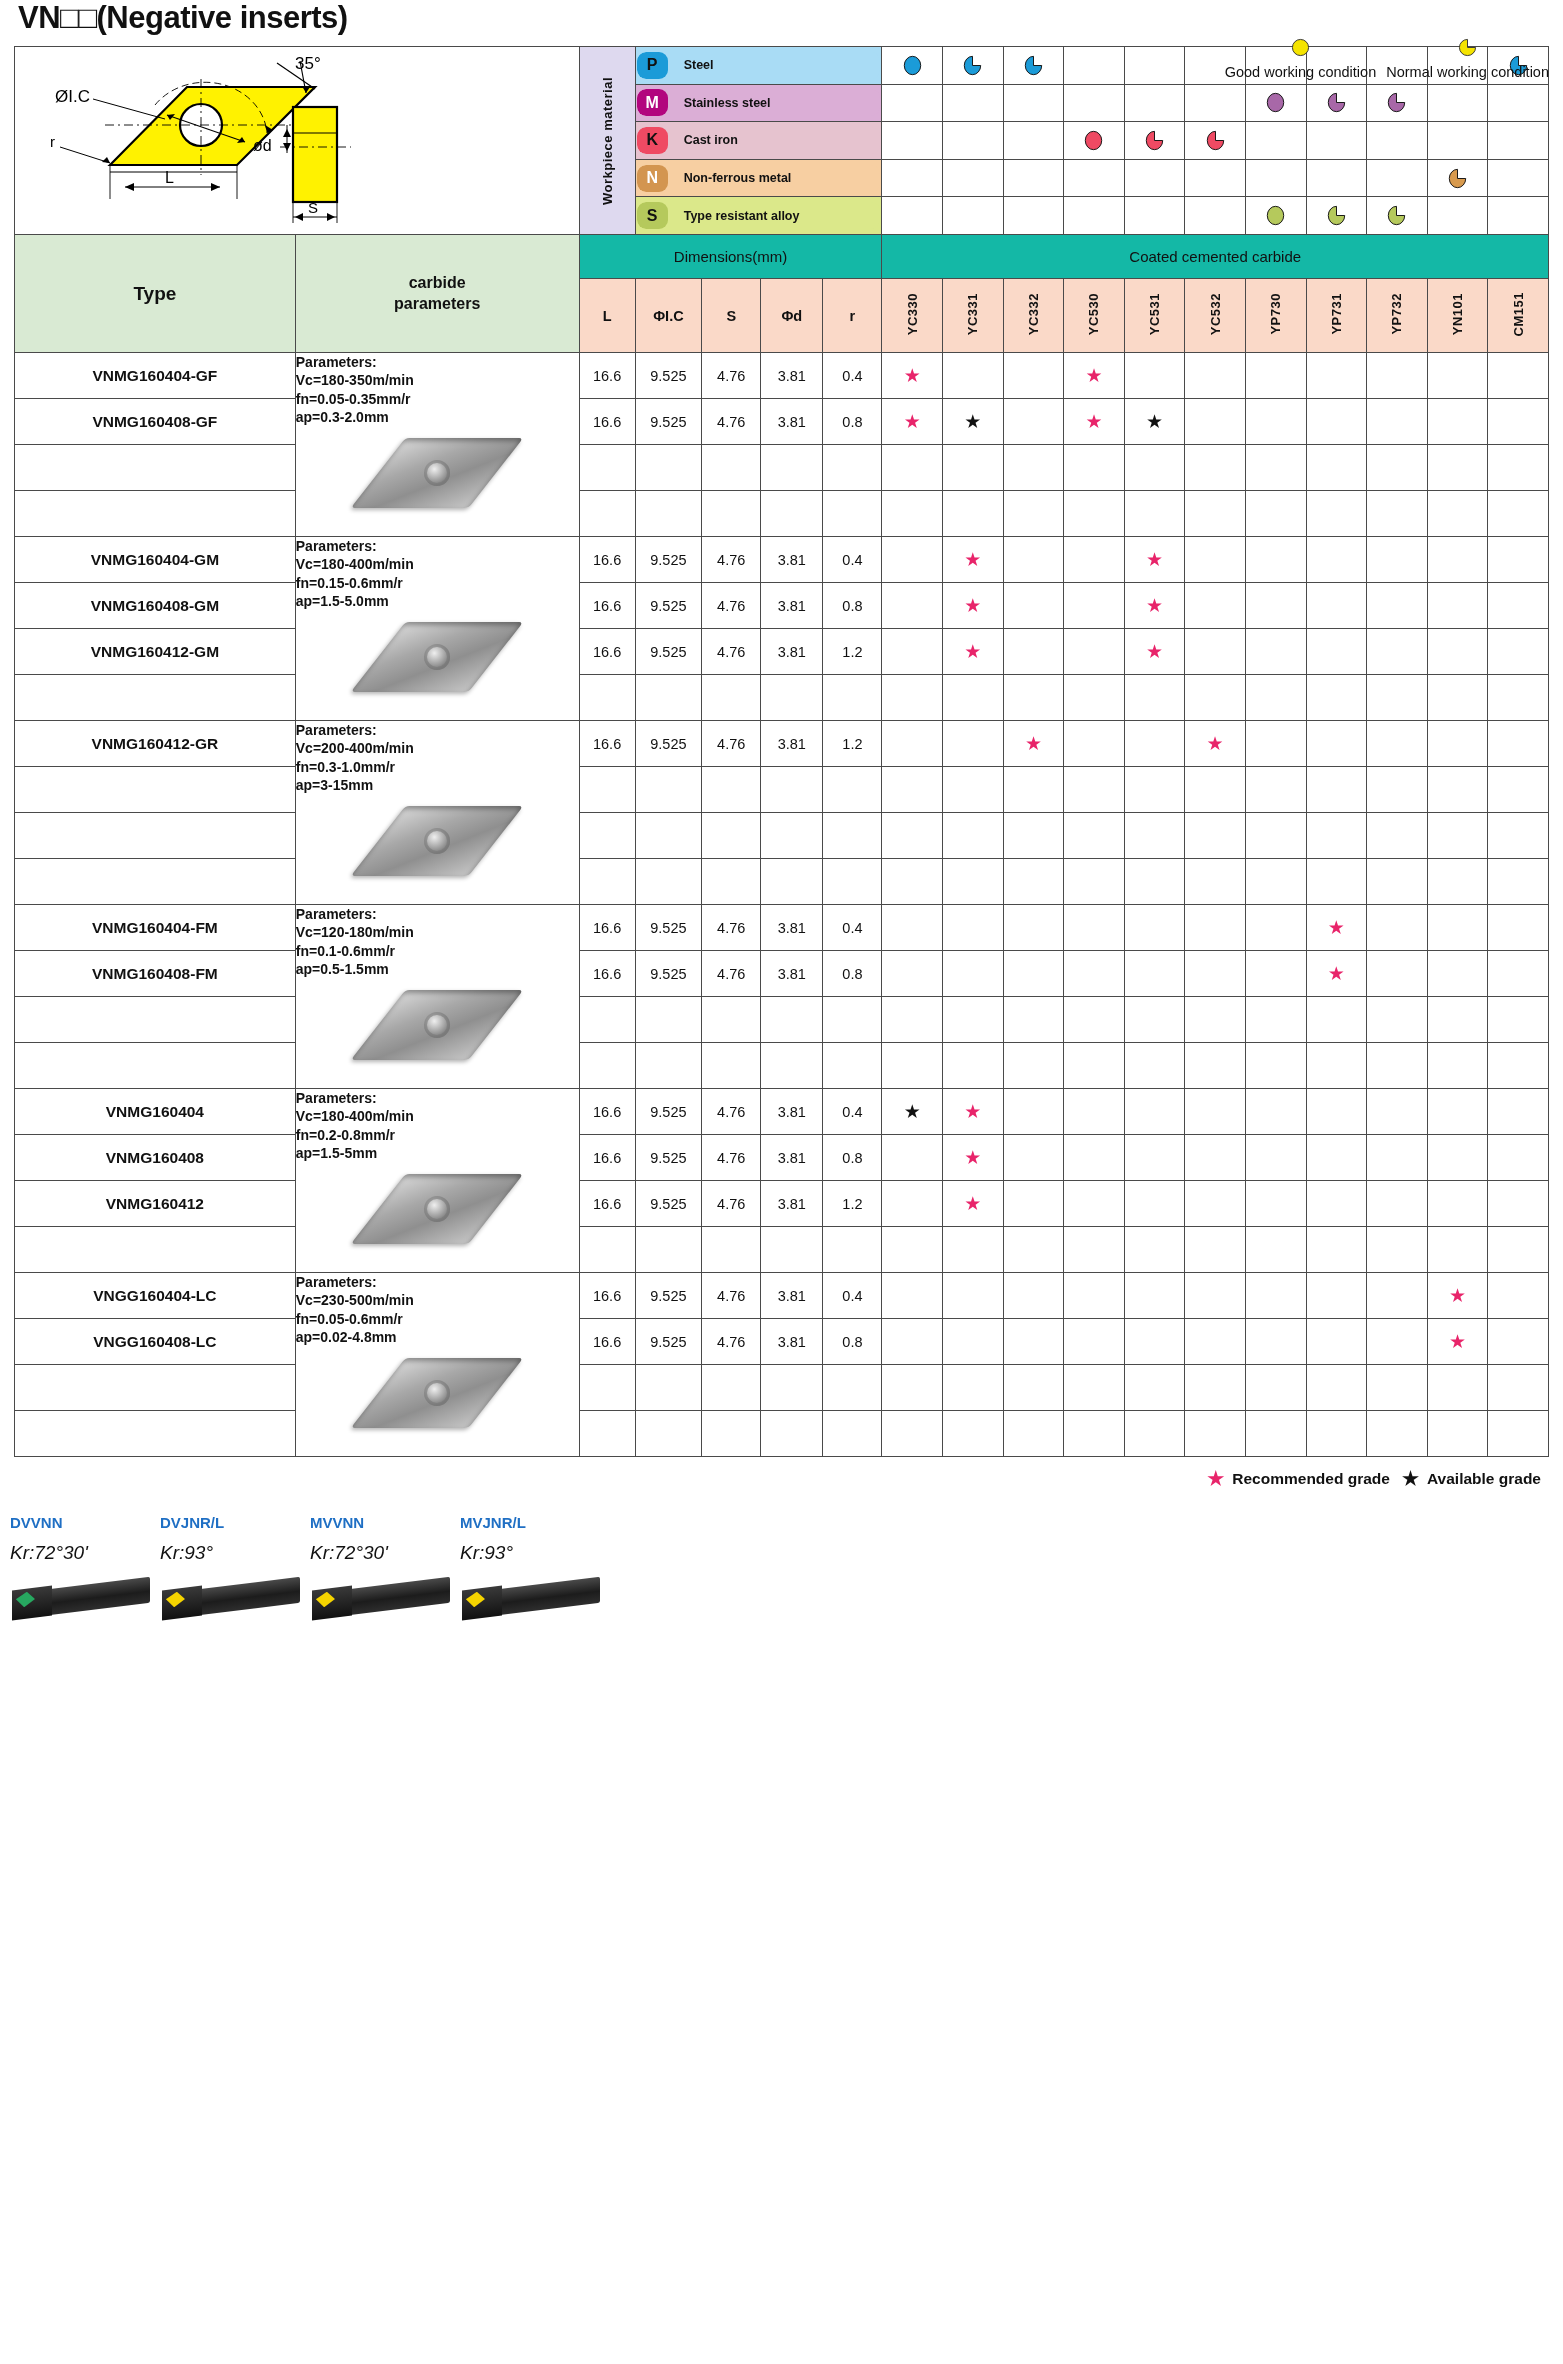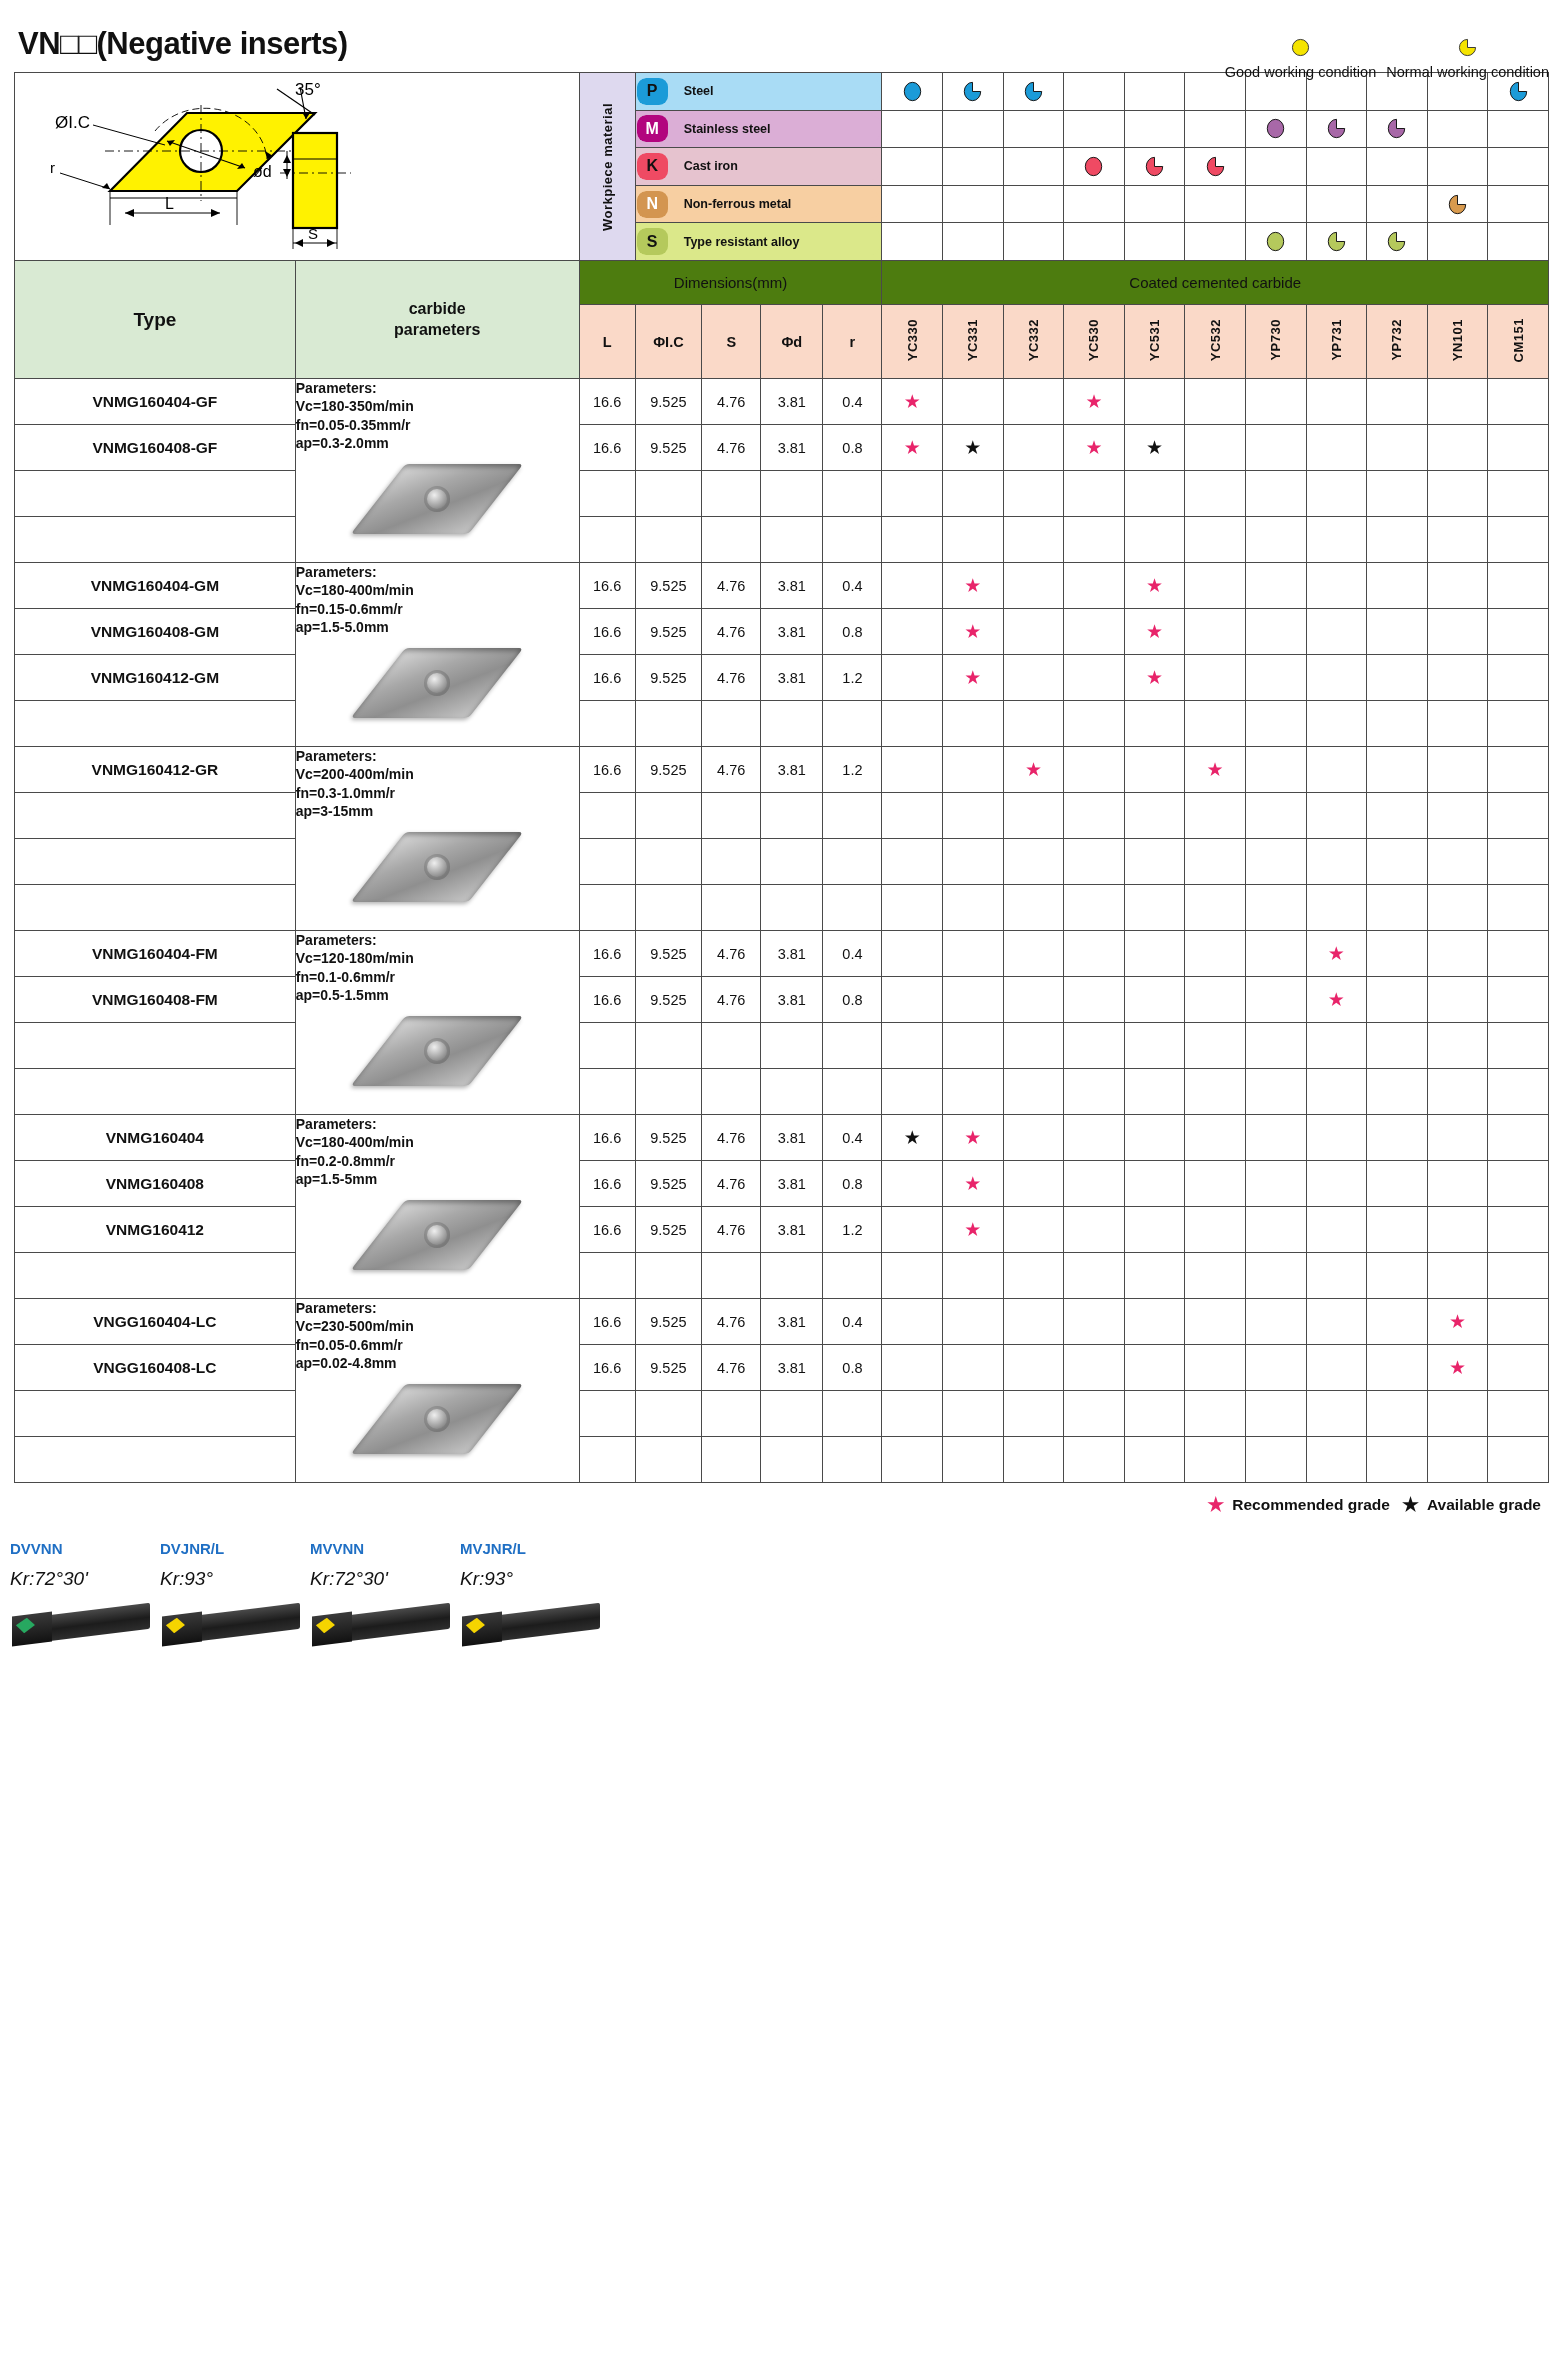--- a/index.html
+++ b/index.html
@@ -7,21 +7,21 @@
   body {
     width: 1563px;
     font-family: "Liberation Sans", sans-serif;
     background: #ffffff;
     color: #111;
     -webkit-font-smoothing: antialiased;
   }
   .page { width:1563px; height:2364px; position:relative; padding: 0; }
 
   
-  .title-row { display:flex; align-items:flex-start; padding: 26px 0 10px 18px; }
+  .title-row { display:flex; align-items:flex-start; padding: 0 0 10px 18px; }
   .page-title { font-size: 31px; font-weight: bold; letter-spacing:-0.5px; }
 
   
   .top-legend {
     position:absolute; right: 14px; top: 38px;
     display:flex; align-items:center; gap:10px; font-size:14.5px;
   }
   .top-legend .lg-item { display:flex; align-items:center; gap:7px;flex-direction:column; }
   .sym { width:19px; height:19px; display:inline-block; }
 
@@ -52,21 +52,21 @@
   .mat-label { font-size:12.5px; font-weight:bold; padding-left:16px; }
 
   .gradecol { width: 41px; text-align:center; }
 
   
   .mark { width:21px; height:23px; display:inline-block; vertical-align:middle; }
 
   
   .hd-green { background:#d9ead3; text-align:center; font-weight:bold; }
   .hd-green.big { font-size:19px; }
-  .hd-sub { background:#4d7c0f; text-align:center; font-size:15px; font-weight:normal; }
+  .hd-sub { background:#14b8a6; text-align:center; font-size:15px; font-weight:normal; }
   .hd-peach { background:#fad9c8; text-align:center; font-weight:bold; font-size:14.5px; height:74px; }
   .vert-grade {
     writing-mode: vertical-rl; text-orientation:mixed;
     transform: rotate(180deg);
     font-size:13px; font-weight:bold; letter-spacing:0.5px;
     display:inline-block; white-space:nowrap;
   }
 
   
   .type-cell { font-weight:bold; font-size:15.5px; text-align:center; height:46px; }

